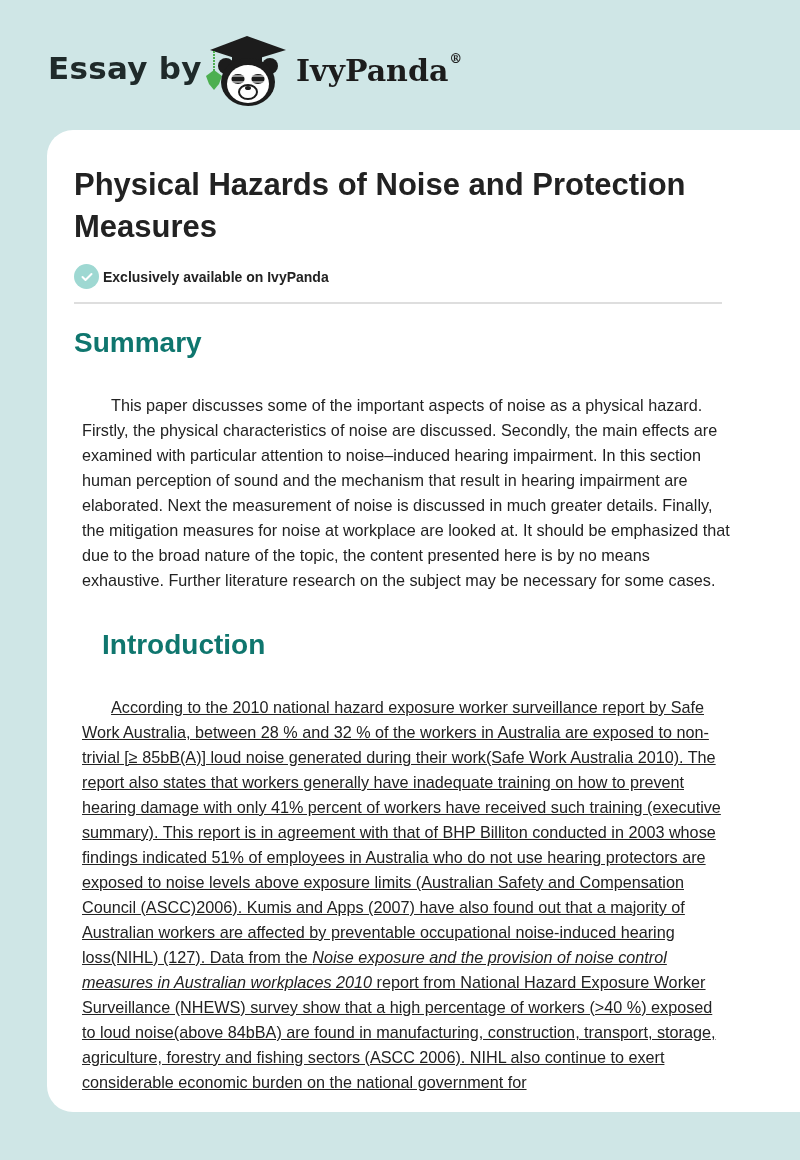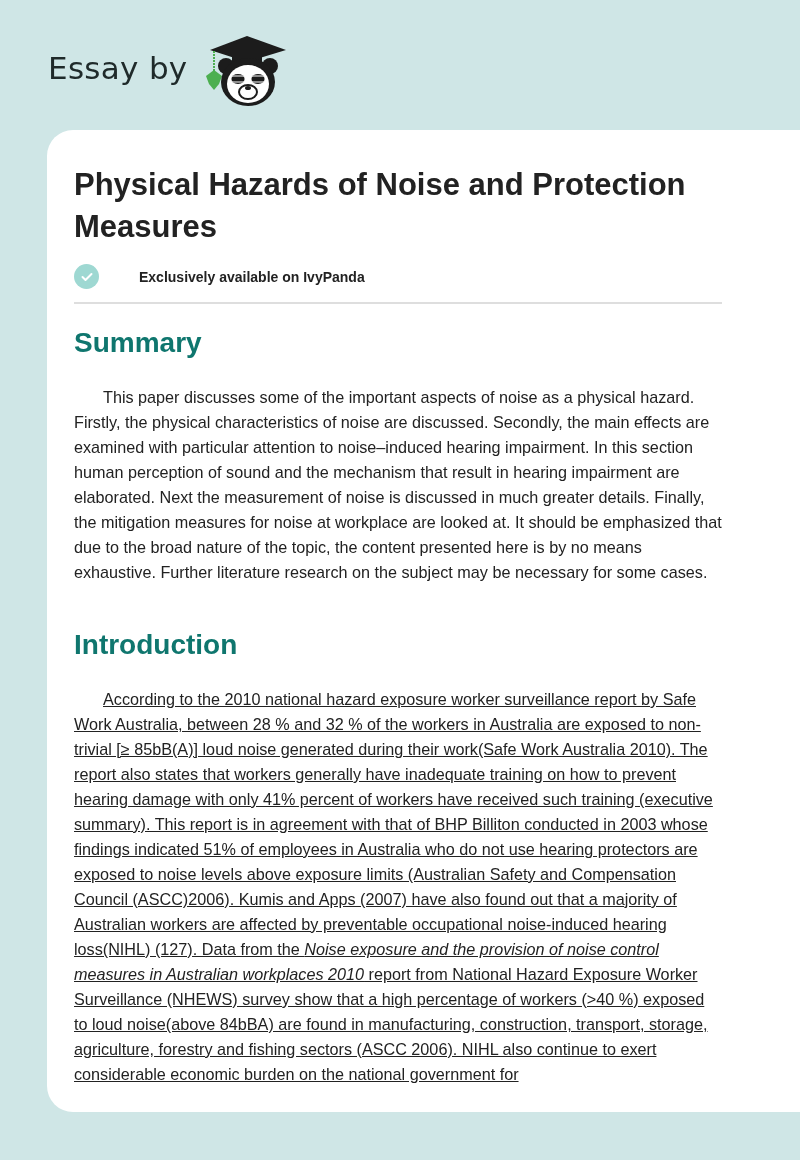--- a/index.html
+++ b/index.html
@@ -9,50 +9,50 @@
     font-family: "Liberation Sans", sans-serif;
     color: #222;
     position: relative;
   }
   .header {
     position: absolute; left: 0; top: 0; width: 800px; height: 130px;
   }
   .brand-prefix {
     position: absolute; left: 48px; top: 50px;
     font-family: "DejaVu Sans", sans-serif;
-    font-size: 31px; color: #1f2a2a; letter-spacing: 0.3px;
+    font-size: 31px; color: #1f2a2a; letter-spacing: 0.3px; font-weight: bold;
   }
   .logo-icon { position: absolute; left: 202px; top: 36px; width: 90px; height: 72px; }
   .brand-name {
     position: absolute; left: 296px; top: 53px;
     font-family: "DejaVu Serif", serif; font-weight: bold;
     font-size: 30px; color: #1c1c1c;
   }
   .brand-name sup { font-size: 13px; vertical-align: top; position: relative; top: -2px; margin-left: 1px; }
   .card {
     position: absolute; left: 47px; top: 130px; width: 795px; height: 982px;
     background: #fff; border-radius: 26px; overflow: hidden;
   }
   .inner { position: absolute; left: 27px; top: 0; width: 648px; }
   h1 {
     margin: 0; position: absolute; top: 34px; left: 0; width: 648px;
     font-size: 31px; line-height: 42px; font-weight: bold; color: #222;
   }
-  .exclusive { position: absolute; top: 134px; left: 0; display: flex; align-items: center; gap: 36px; }
+  .exclusive { position: absolute; top: 134px; left: 0; display: flex; align-items: center; }
   .check {
     width: 25px; height: 25px; border-radius: 50%; background: #9ed8d2;
     display: flex; align-items: center; justify-content: center; margin-right: 4px;
   }
   .exclusive-text { font-size: 14px; font-weight: bold; color: #222; }
   .divider { position: absolute; top: 172px; left: 0; width: 648px; height: 2px; background: #dedede; }
   h2 { margin: 0; position: absolute; left: 0; font-size: 28px; font-weight: bold; color: #0f766e; }
   .h-summary { top: 197px; }
-  .h-intro { top: 499px; }
+  .h-intro { top: 499px; margin-left: 28px; }
   p {
-    margin: 0; position: absolute; left: 0; width: 648px;
+    margin: 8px; position: absolute; left: 0; width: 648px;
     font-size: 16.2px; line-height: 25px; color: #222; text-indent: 29px;
   }
   .p-summary { top: 255px; }
   .p-intro { top: 557px; text-decoration: underline; }
   em { font-style: italic; }
 </style>
 </head>
 <body>
 
 <div class="header">
@@ -66,20 +66,21 @@
     <circle cx="68" cy="30" r="8" fill="#1c1c1c"></circle>
     <ellipse cx="46" cy="46" rx="27" ry="24" fill="#1c1c1c"></ellipse>
     <ellipse cx="46" cy="48" rx="21" ry="19" fill="#fff"></ellipse>
     <ellipse cx="36" cy="43" rx="7" ry="5" fill="#1c1c1c"></ellipse>
     <ellipse cx="56" cy="43" rx="7" ry="5" fill="#1c1c1c"></ellipse>
     <rect x="29" y="40" width="14" height="6" rx="2" fill="none" stroke="#fff" stroke-width="1"></rect>
     <rect x="49" y="40" width="14" height="6" rx="2" fill="none" stroke="#fff" stroke-width="1"></rect>
     <ellipse cx="46" cy="56" rx="9" ry="7" fill="none" stroke="#1c1c1c" stroke-width="2"></ellipse>
     <ellipse cx="46" cy="52" rx="3" ry="2" fill="#1c1c1c"></ellipse>
   </svg>
+  <span class="brand-name"><span>IvyPanda</span><sup>®</sup></span>
 </div>
 
 <div class="card">
   <div class="inner">
     <h1>Physical Hazards of Noise and Protection Measures</h1>
 
     <div class="exclusive">
       <span class="check">
         <svg width="12" height="10" viewBox="0 0 12 10">
             <path d="M1.5,5 L4.5,8 L10.5,2" fill="none" stroke="#fff" stroke-width="2" stroke-linecap="round" stroke-linejoin="round"></path>

